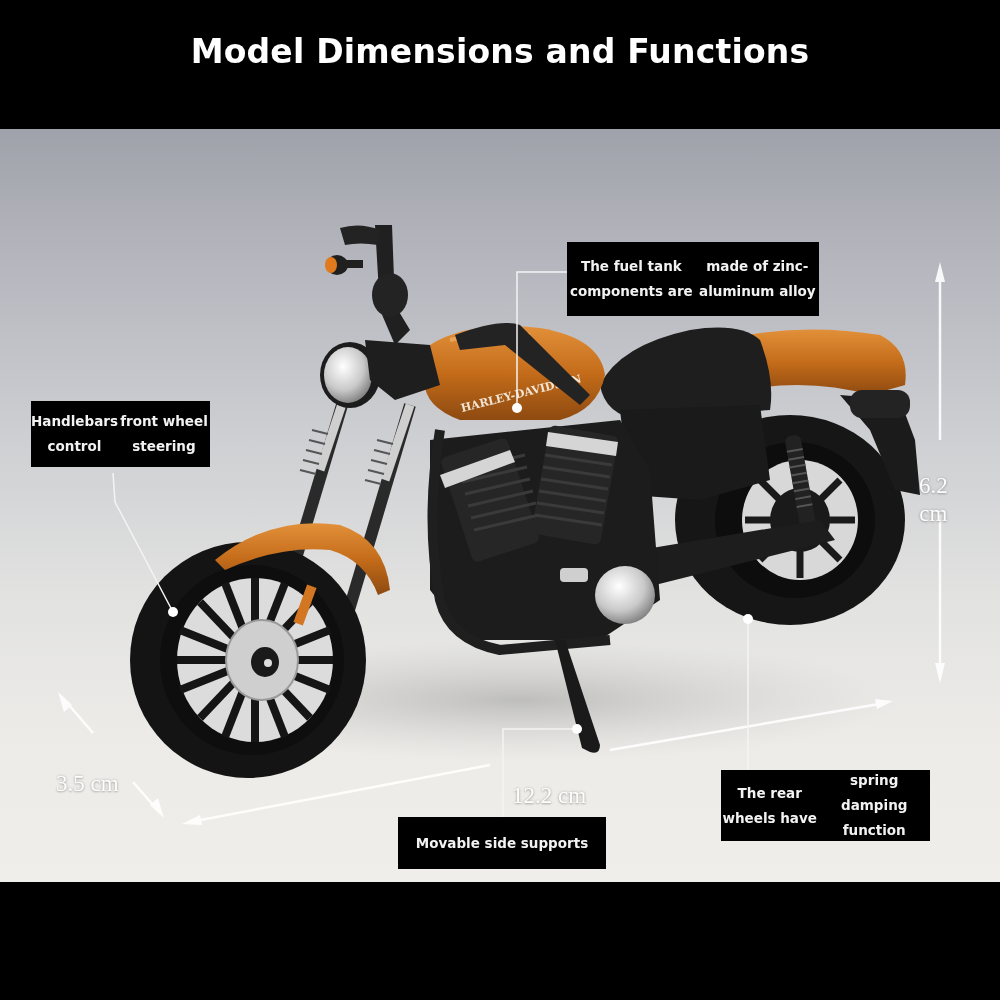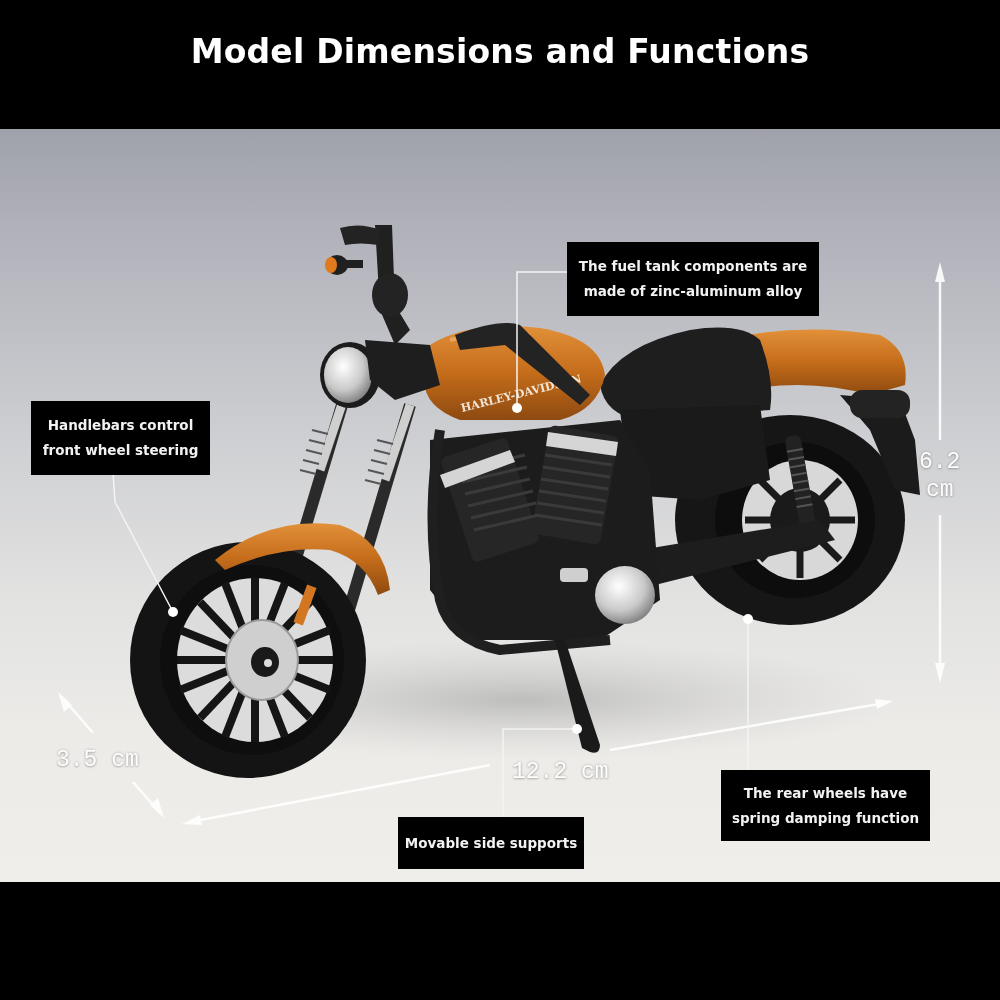--- a/index.html
+++ b/index.html
@@ -23,28 +23,29 @@
     background: linear-gradient(180deg, #a0a2ab 0%, #b8b9c0 20%, #cfd0d3 42%, #e2e2e1 62%, #ecebe8 80%, #efeeea 100%);
     overflow: hidden;
   }
   .bottom-band {
     position: absolute; left: 0; top: 882px; width: 1000px; height: 118px; background: #000000;
   }
   .scene { position: absolute; left: 0; top: 0; }
   .callout {
     position: absolute; background: #000000; color: #f2f2f2;
     font-weight: bold; font-size: 13.5px; line-height: 25px;
-    text-align: center; display: flex; flex-direction: column;
+    text-align: center; display: flex; flex-direction: row;
     align-items: center; justify-content: center; box-sizing: border-box;
   }
   .dim-label {
     position: absolute; color: #ffffff; font-size: 23px;
     text-shadow: 0 0 3px rgba(120,120,120,0.55), 0 1px 2px rgba(90,90,90,0.35);
-    font-family: Liberation Mono, monospace; font-weight: normal;
+    font-family: Liberation Serif, serif; font-weight: normal;
     opacity: 0.95;
+    margin-top: 24px;
   }
 </style>
 </head>
 <body>
 
 <div class="title-band">
   <div class="title">Model Dimensions and Functions</div>
 </div>
 
 <div class="photo">
@@ -237,26 +238,26 @@
     <div>6.2</div>
     <div>cm</div>
   </div>
   <div class="dim-label" style="left:56px; top:618px;">3.5 cm</div>
   <div class="dim-label" style="left:512px; top:630px;">12.2 cm</div>
 
   <div class="callout" style="left:567px; top:113px; width:252px; height:74px;">
     <div>The fuel tank components are</div>
     <div>made of zinc-aluminum alloy</div>
   </div>
-  <div class="callout" style="left:31px; top:272px; width:179px; height:74px;">
+  <div class="callout" style="left:31px; top:272px; width:179px; height:66px;">
     <div>Handlebars control</div>
     <div>front wheel steering</div>
   </div>
   <div class="callout" style="left:688px; top:641px; width:209px; height:71px;margin-left:33px;">
     <div>The rear wheels have</div>
     <div>spring damping function</div>
   </div>
-  <div class="callout" style="left:398px; top:688px; width:186px; height:52px;">
+  <div class="callout" style="left:398px; top:688px; width:208px; height:52px;">
     <div>Movable side supports</div>
   </div>
 </div>
 
 <div class="bottom-band"></div>
 
 </body></html>

